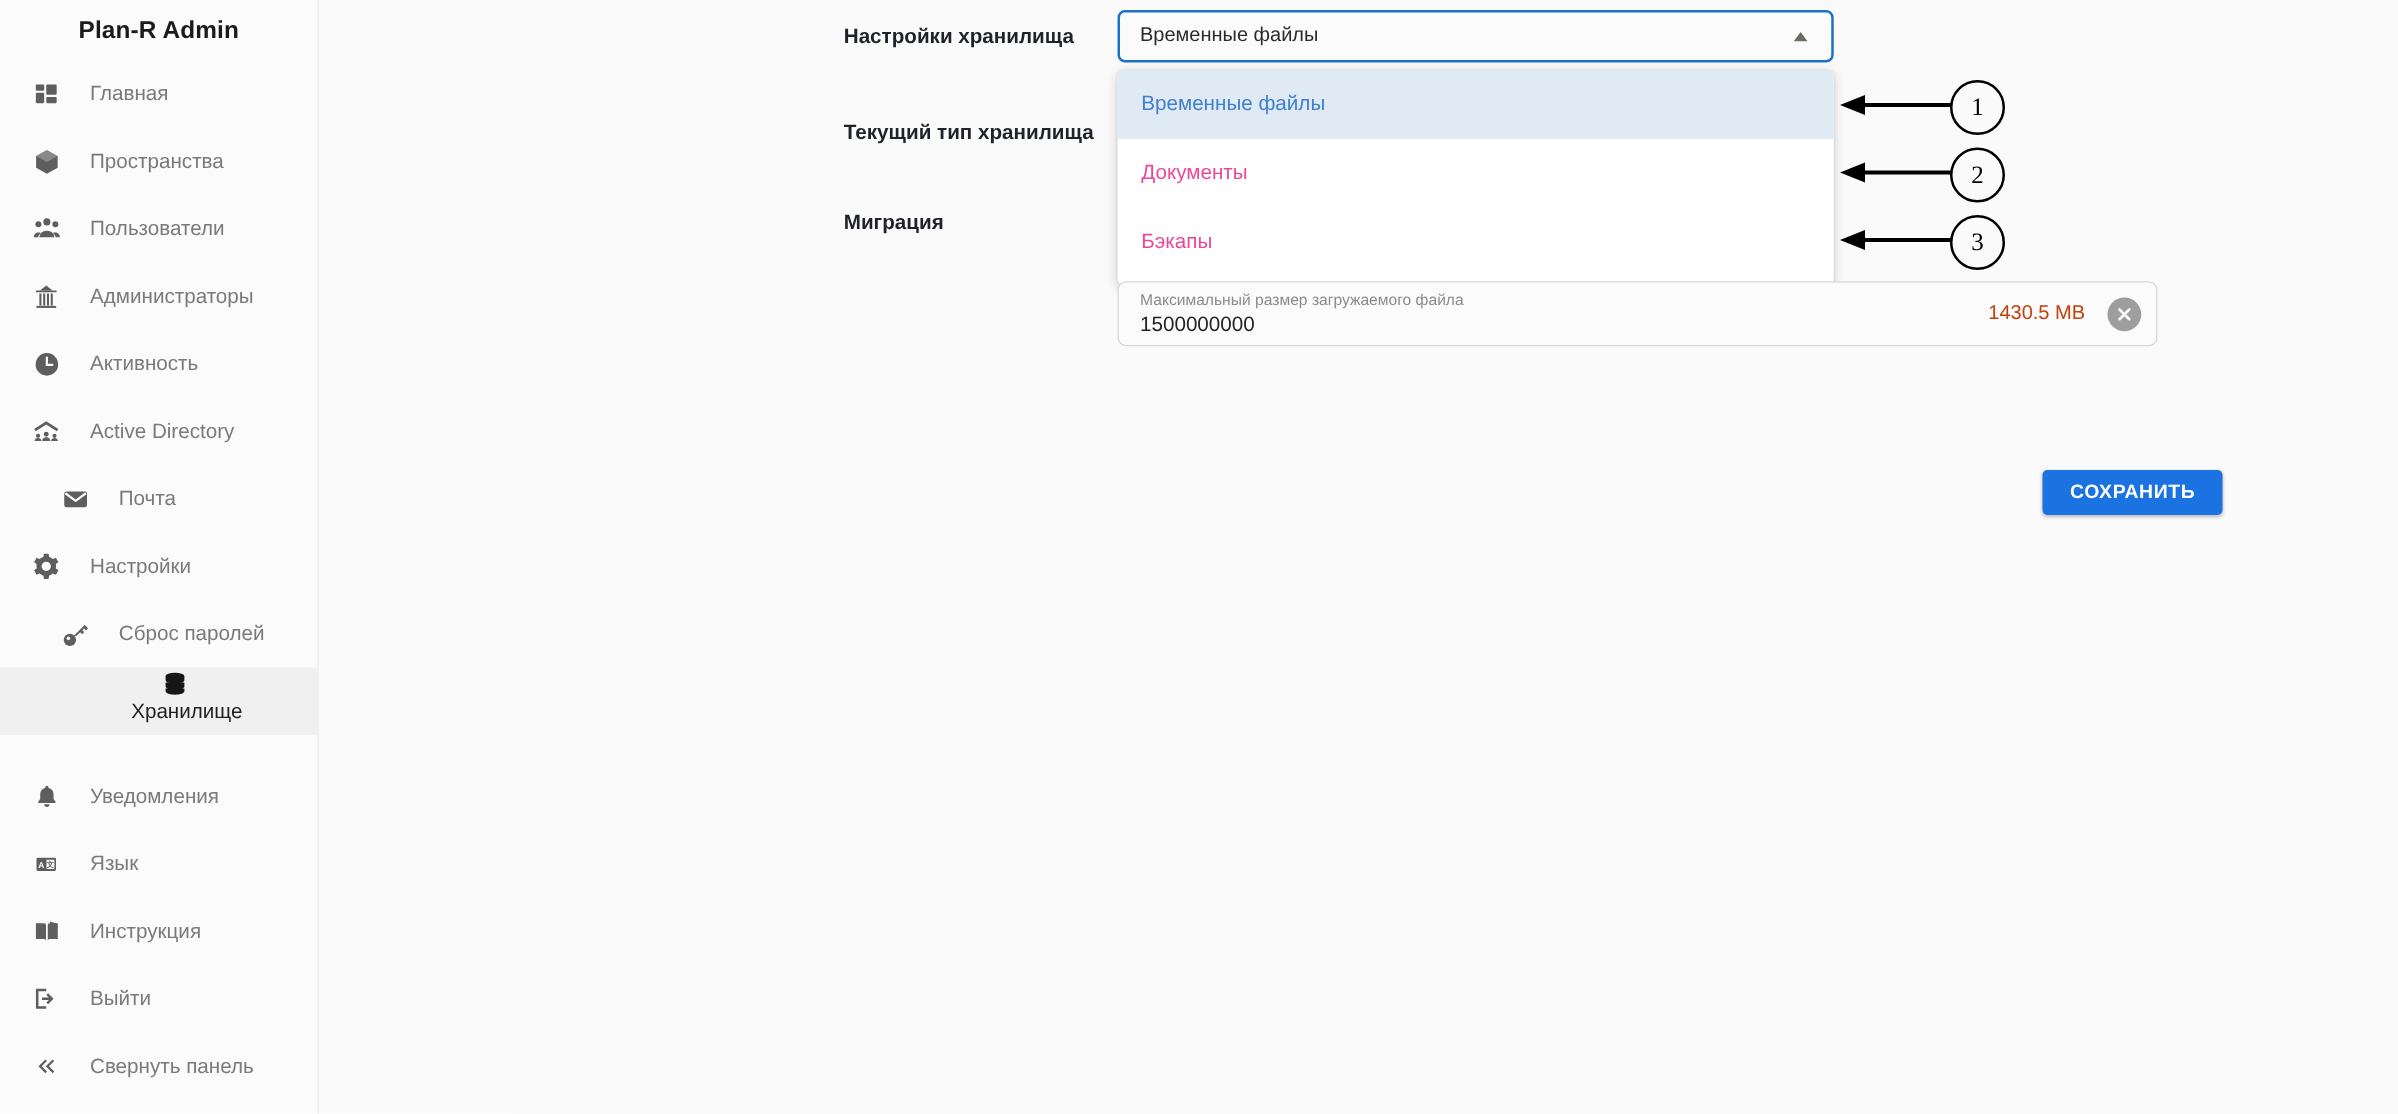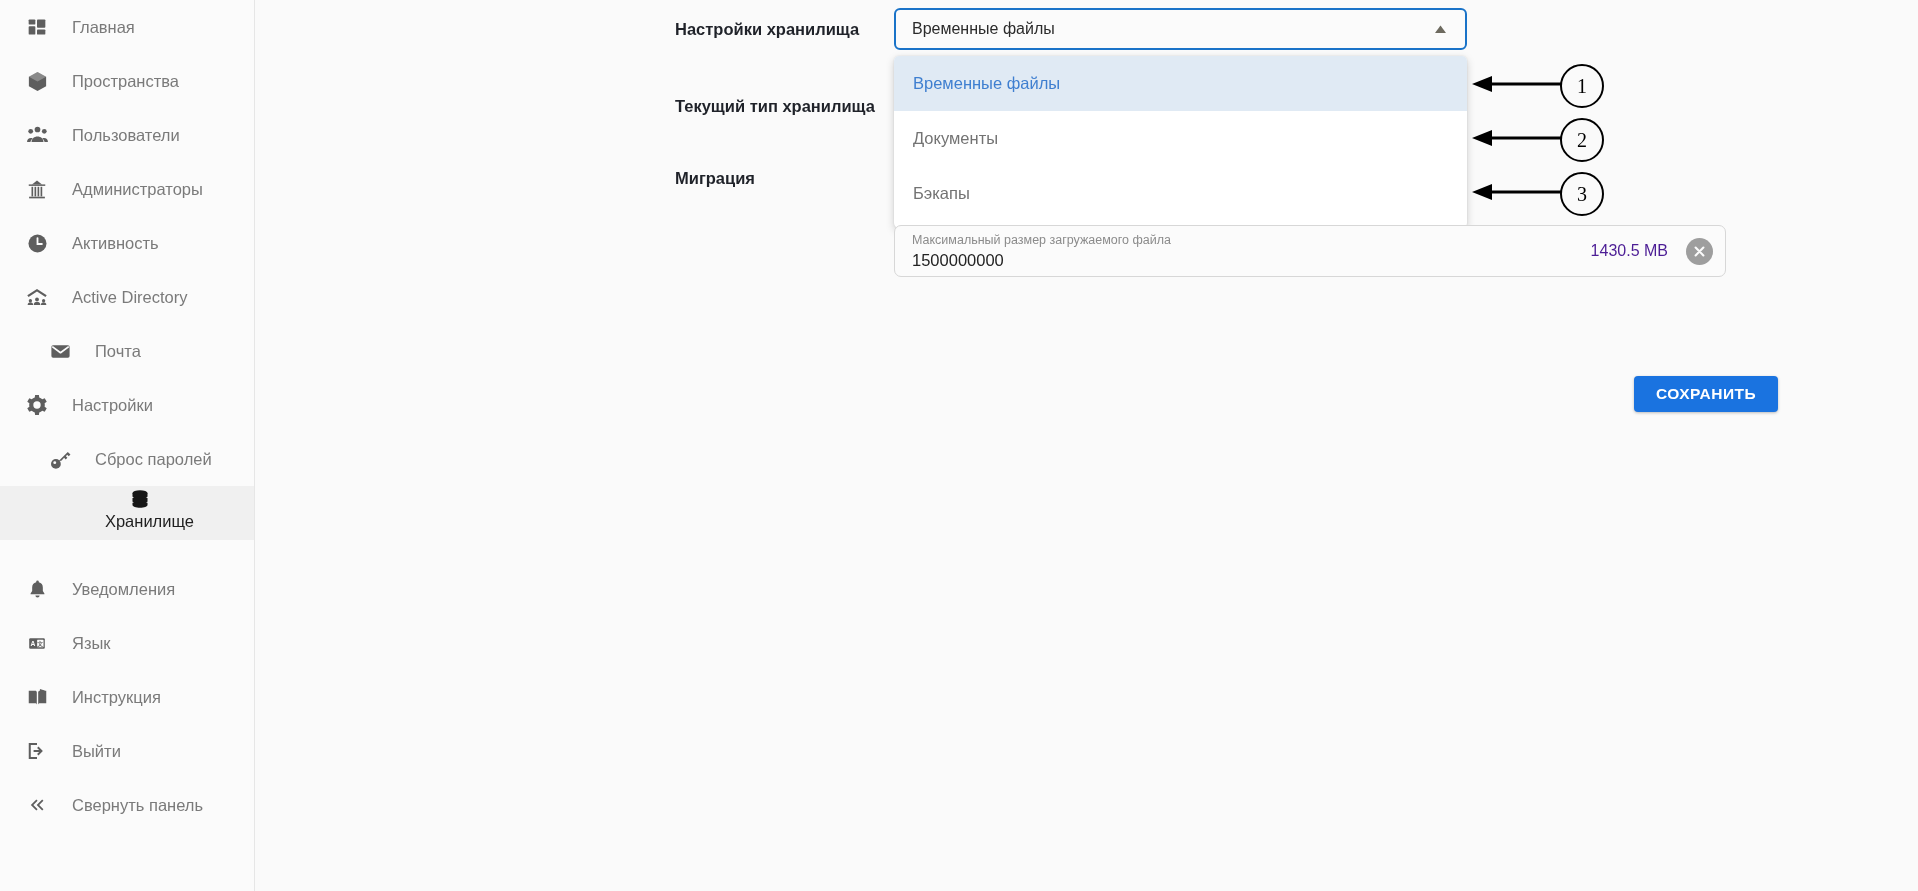--- a/index.html
+++ b/index.html
@@ -106,21 +106,21 @@
     border-radius:5px;
     box-shadow:0 3px 9px rgba(0,0,0,0.18),0 0 2px rgba(0,0,0,0.10);
     overflow:hidden;
     padding-bottom:7px;
   }
   .opt{
     height:55px;
     display:flex;align-items:center;
     padding-left:19px;
     font-size:16.5px;
-    color:#737373;
+    color:#ec4899;
     cursor:pointer;
     white-space:nowrap;
   }
   .opt.selected{
     background:#e0eaf4;
     color:#3f7fd0;
   }
 
   
   .input-field{
@@ -141,21 +141,21 @@
     position:absolute;left:17px;top:7px;
     font-size:12.5px;color:#8b8b8b;
     white-space:nowrap;
   }
   .input-value{
     position:absolute;left:17px;top:25px;
     font-size:16.5px;color:#232323;
     white-space:nowrap;
   }
   .input-suffix{
-    font-size:16px;color:#4c1d95;
+    font-size:16px;color:#c2410c;
     margin-right:18px;white-space:nowrap;
   }
   .clear-btn{
     width:27px;height:27px;margin-right:12px;
     border-radius:50%;
     background:#9e9e9e;
     display:flex;align-items:center;justify-content:center;
     cursor:pointer;flex:0 0 auto;
   }
   .clear-btn svg{display:block;}
@@ -195,20 +195,21 @@
   #callout-1{left:1468px;top:64px;}
   #callout-2{left:1468px;top:118px;}
   #callout-3{left:1468px;top:172px;}
 </style>
 </head>
 <body>
 
 <div class="app">
 
   <aside class="sidebar">
+    <div class="brand">Plan-R Admin</div>
     <nav class="navlist" id="navlist">
         <div class="nav-item">
           <span class="ic">
             <svg width="22" height="20" viewBox="0 0 24 24" aria-hidden="true">
               <rect x="2" y="3" width="8" height="6" rx="1" fill="currentColor"></rect>
               <rect x="12" y="3" width="10" height="10" rx="1" fill="currentColor"></rect>
               <rect x="2" y="11" width="8" height="10" rx="1" fill="currentColor"></rect>
               <rect x="12" y="15" width="10" height="6" rx="1" fill="currentColor"></rect>
             </svg>
           </span>

